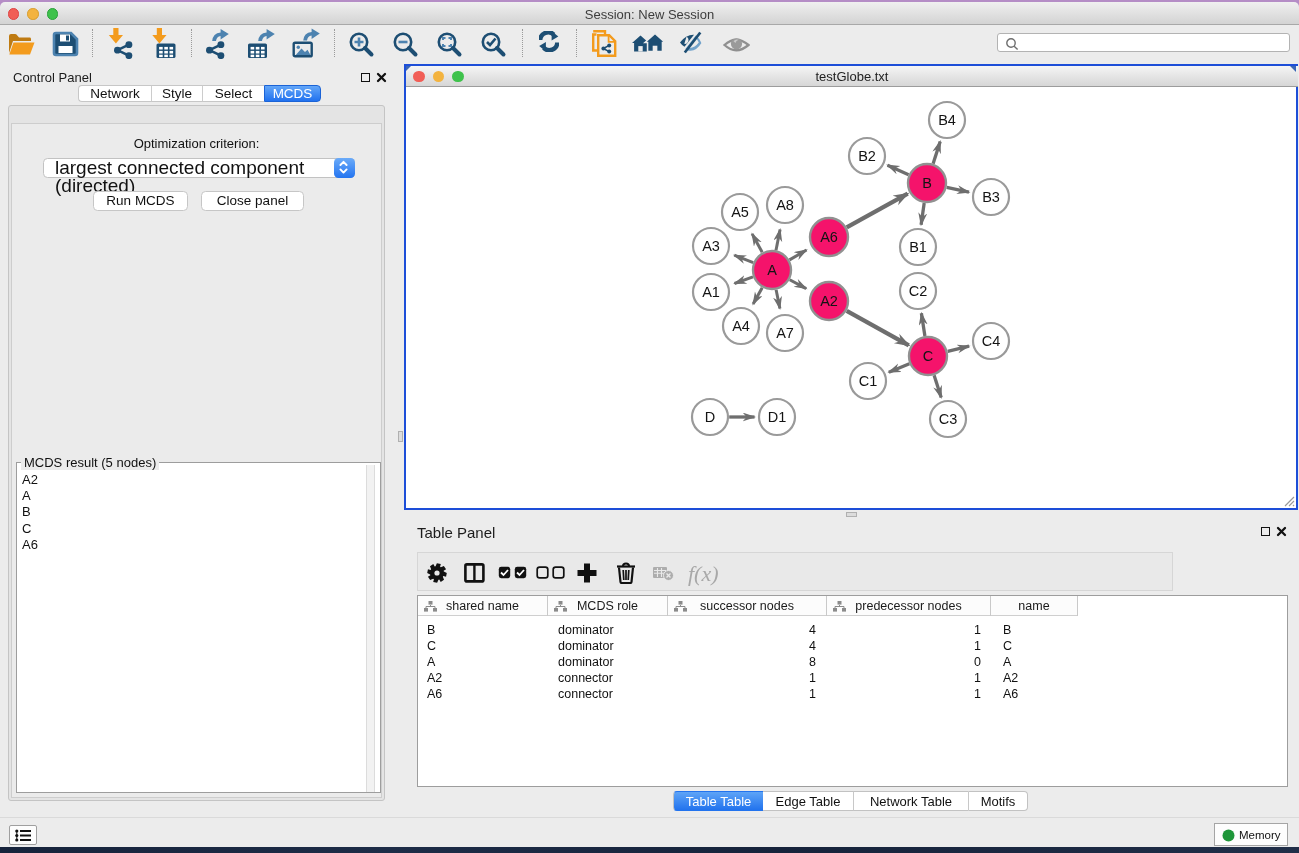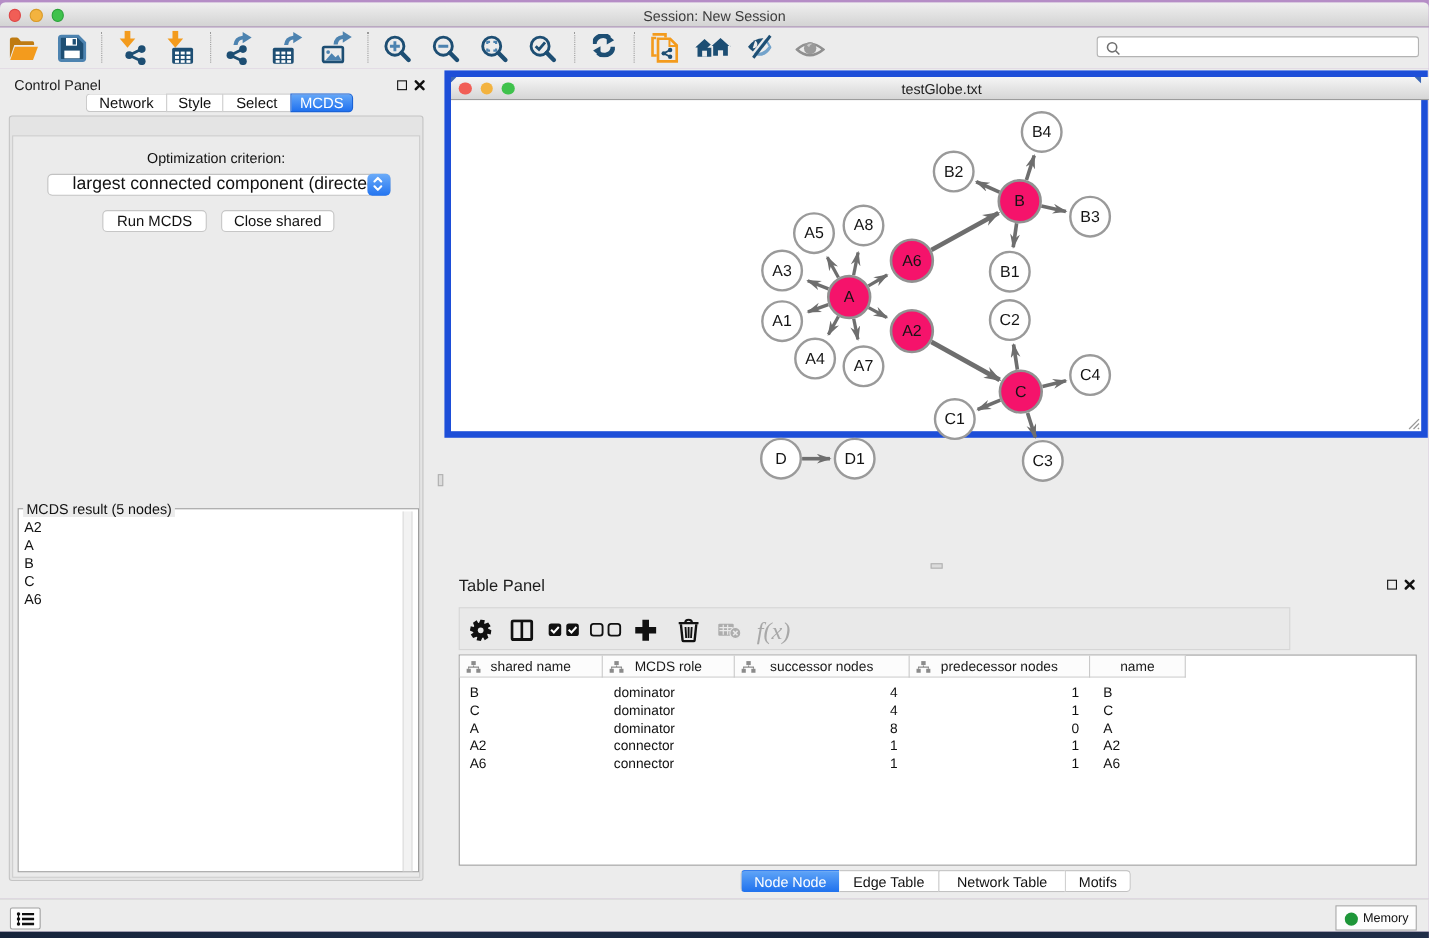--- a/index.html
+++ b/index.html
@@ -17,29 +17,29 @@
 #mainbg{left:0;top:62px;width:1299px;height:755px;background:#ececec;}
 
 #cp-title{left:13px;top:70px;font-size:13px;color:#1c1c1c;}
 .winbtn-sq{width:9px;height:9px;border:1.6px solid #111;}
 #cp-pane{left:8px;top:105px;width:377px;height:696px;background:#e4e4e4;border:1px solid #c4c4c4;border-radius:3px;}
 #cp-inner{left:11px;top:123px;width:371px;height:675px;background:#ebebeb;border:1px solid #cdcdcd;}
 .tabseg{top:85px;height:17px;background:#fff;border-top:1px solid #c7c7c7;border-bottom:1px solid #c7c7c7;
  font-size:13.5px;color:#111;text-align:center;line-height:16px;}
 .tabsel{background:linear-gradient(#63a6f8,#2172ef);color:#fff;}
 #opt-label{left:11px;top:136px;width:371px;text-align:center;font-size:13px;color:#111;}
-#dropdown{left:43px;top:158px;width:312px;height:20px;background:#fff;border:1px solid #c2c2c2;border-radius:4.5px;font-size:16px;color:#111;line-height:18px;padding-left:22px;}
+#dropdown{left:43px;top:158px;width:312px;height:20px;background:#fff;border:1px solid #c2c2c2;border-radius:4.5px;font-size:19px;color:#111;line-height:18px;padding-left:11px;}
 #dd-step{right:-1px;top:-1px;width:21px;height:20px;border-radius:4.5px;background:linear-gradient(#6babf9,#2374f0);}
 .btn{height:20px;background:#fff;border:1px solid #c6c6c6;border-radius:4.5px;font-size:13.5px;color:#111;text-align:center;line-height:18px;top:191px;}
 #fieldset{left:16px;top:462px;width:365px;height:331px;border:1px solid #9d9d9d;background:#fff;}
 #fs-legend{left:21px;top:455px;background:#ebebeb;font-size:13px;color:#111;padding:0 3px;}
 #fs-scroll{right:5px;top:2px;width:9px;height:327px;background:#f2f2f2;border-left:1px solid #dcdcdc;border-right:1px solid #dcdcdc;}
 #mcds-list{left:5px;top:9px;font-size:13px;color:#111;line-height:16.2px;}
 
-#netwin{left:404px;top:64px;width:894px;height:334px;background:#fff;border:6px solid #1d4ed8;padding-left:44px;}
+#netwin{left:404px;top:64px;width:894px;height:446px;background:#fff;border:2px solid #1d4ed8;padding-left:44px;}
 #net-titlebar{left:0;top:0;width:892px;height:21px;background:linear-gradient(#f5f5f5,#d6d6d6);border-bottom:1px solid #9c9c9c;}
 .tl2{width:11.5px;height:11.5px;border-radius:50%;top:4.5px;}
 #net-title{width:100%;text-align:center;top:3px;font-size:13px;color:#222;}
 
 #tp-title{left:417px;top:524px;font-size:15px;color:#1c1c1c;}
 #tp-toolbar{left:417px;top:552px;width:756px;height:39px;background:#e9e9e9;border:1px solid #d6d6d6;}
 #tp-table{left:417px;top:595px;width:871px;height:192px;background:#fff;border:1px solid #9d9d9d;}
 #tp-header{left:0;top:0;width:660px;height:20px;background:#fcfcfc;border-bottom:1px solid #cfcfcf;}
 .th{top:0;height:20px;font-size:12.5px;color:#1a1a1a;text-align:center;line-height:20px;border-right:1px solid #c9c9c9;}
 .td{font-size:12.5px;color:#111;height:16px;line-height:16px;}
@@ -217,21 +217,21 @@
 <div id="opt-label" class="abs">Optimization criterion:</div>
 <div id="dropdown" class="abs">largest connected component (directed)
   <div id="dd-step" class="abs">
       <svg width="19" height="18" viewBox="0 0 19 18" style="position:absolute;left:0;top:0;">
         <path d="M6.4,7 L9.5,3.8 L12.6,7" stroke="#fff" stroke-width="1.9" fill="none" stroke-linecap="round" stroke-linejoin="round"></path>
         <path d="M6.4,11.4 L9.5,14.6 L12.6,11.4" stroke="#fff" stroke-width="1.9" fill="none" stroke-linecap="round" stroke-linejoin="round"></path>
       </svg>
     </div>
 </div>
 <div class="btn abs" style="left:93px;width:95px;">Run MCDS</div>
-<div class="btn abs" style="left:201px;width:103px;">Close shared</div>
+<div class="btn abs" style="left:201px;width:103px;">Close panel</div>
 <div id="fieldset" class="abs">
     <div id="fs-scroll" class="abs"></div>
  <div id="mcds-list" class="abs">A2<br>A<br>B<br>C<br>A6</div>
 </div>
 <div id="fs-legend" class="abs">MCDS result (5 nodes)</div>
 
 <div id="netwin" class="abs">
   <div id="net-titlebar" class="abs">
     <div class="abs tl2" style="left:7px;background:#f15e56;"></div>
     <div class="abs tl2" style="left:26.5px;background:#f3b33f;"></div>
@@ -419,21 +419,21 @@
 <div class="abs td" style="left:140px;top:74px;">connector</div>
 <div class="abs td" style="left:320px;top:74px;width:78px;text-align:right;">1</div>
 <div class="abs td" style="left:480px;top:74px;width:83px;text-align:right;">1</div>
 <div class="abs td" style="left:585px;top:74px;">A2</div>
 <div class="abs td" style="left:9px;top:90px;">A6</div>
 <div class="abs td" style="left:140px;top:90px;">connector</div>
 <div class="abs td" style="left:320px;top:90px;width:78px;text-align:right;">1</div>
 <div class="abs td" style="left:480px;top:90px;width:83px;text-align:right;">1</div>
 <div class="abs td" style="left:585px;top:90px;">A6</div>
 </div>
-<div class="abs tabseg2" style="left:673px;width:90px;border-left:1px solid #c2c2c2;border-radius:4px 0 0 4px;background:linear-gradient(#5ea4f7,#2273ee);color:#fff;border-top:1px solid #2273ee;border-bottom:1px solid #2273ee;">Node Node</div>
+<div class="abs tabseg2" style="left:673px;width:90px;border-left:1px solid #c2c2c2;border-radius:4px 0 0 4px;background:linear-gradient(#5ea4f7,#2273ee);color:#fff;border-top:1px solid #2273ee;border-bottom:1px solid #2273ee;">Table Table</div>
 <div class="abs tabseg2" style="left:763px;width:90px;">Edge Table</div>
 <div class="abs tabseg2" style="left:853px;width:115px;border-left:1px solid #c8c8c8;">Network Table</div>
 <div class="abs tabseg2" style="left:968px;width:60px;border-left:1px solid #c8c8c8;border-radius:0 4px 4px 0;border-right:1px solid #c2c2c2;">Motifs</div>
 
 <div id="statusbar" class="abs">
   <div id="sb-btn" class="abs">
       <svg style="position:absolute;left:5px;top:3px;" width="17" height="13" viewBox="0 0 17 13">
         <circle cx="1.8" cy="2" r="1.6" fill="#111"></circle>
         <circle cx="1.8" cy="6.5" r="1.6" fill="#111"></circle>
         <circle cx="1.8" cy="11" r="1.6" fill="#111"></circle>

